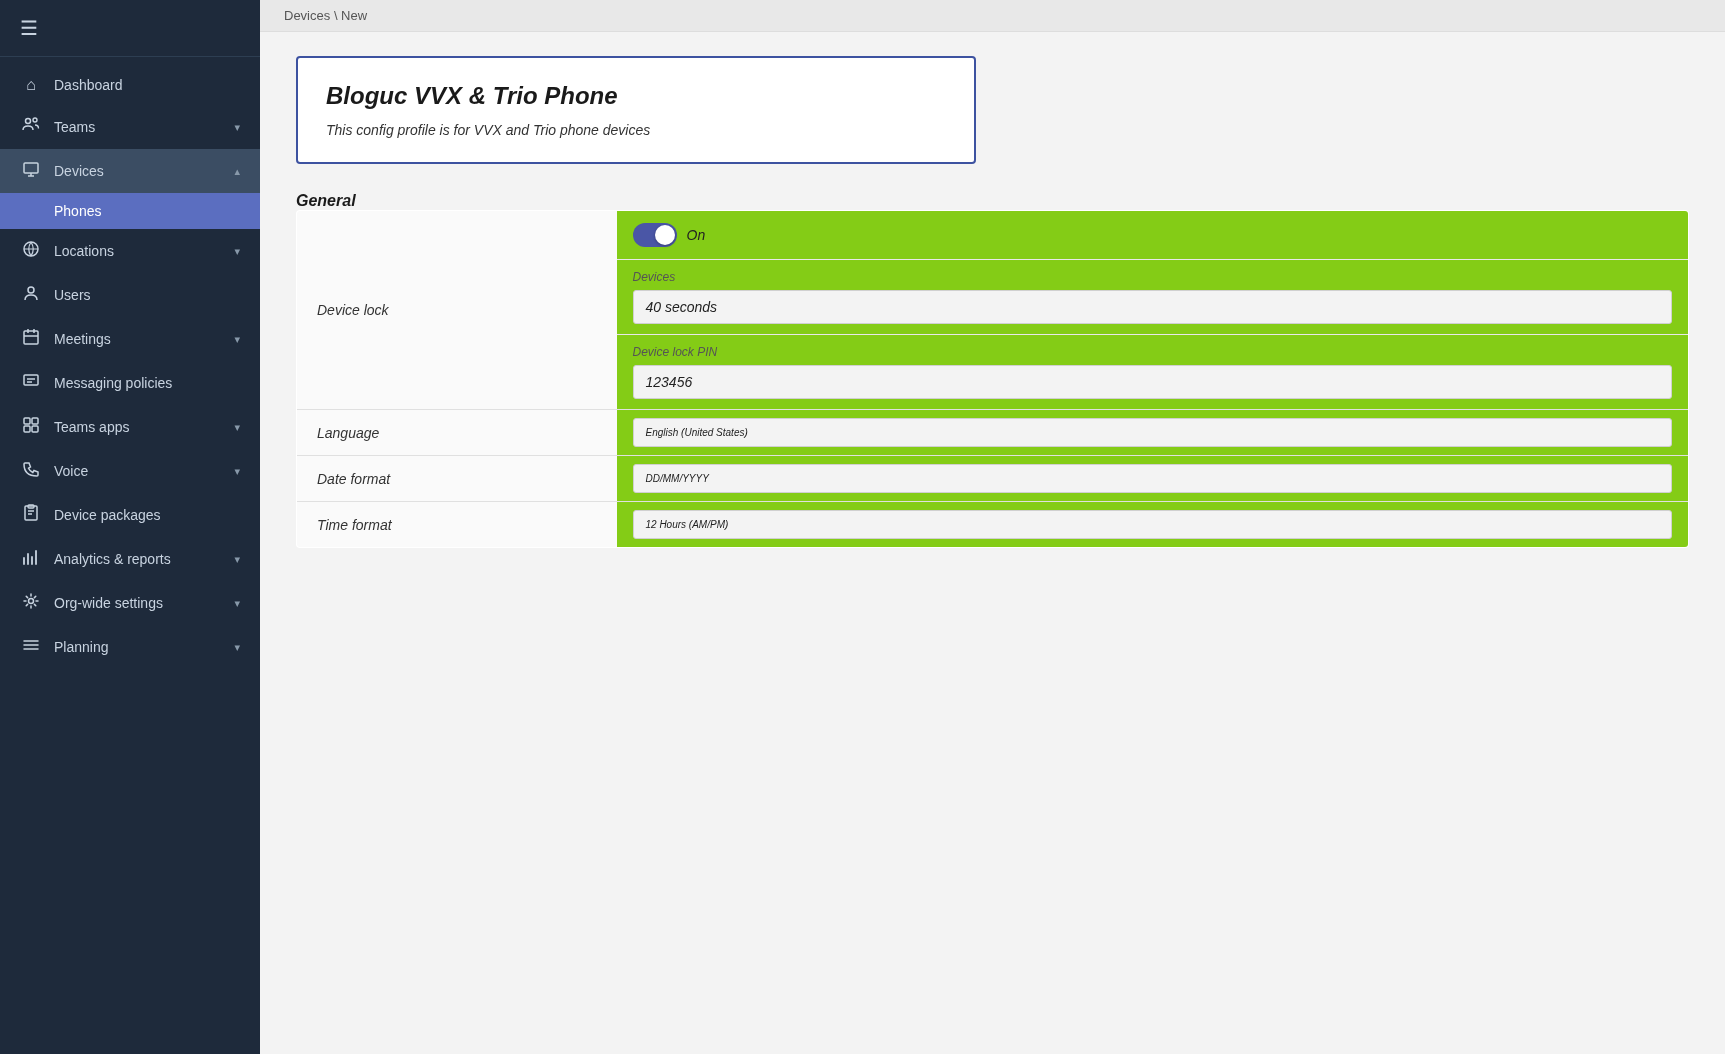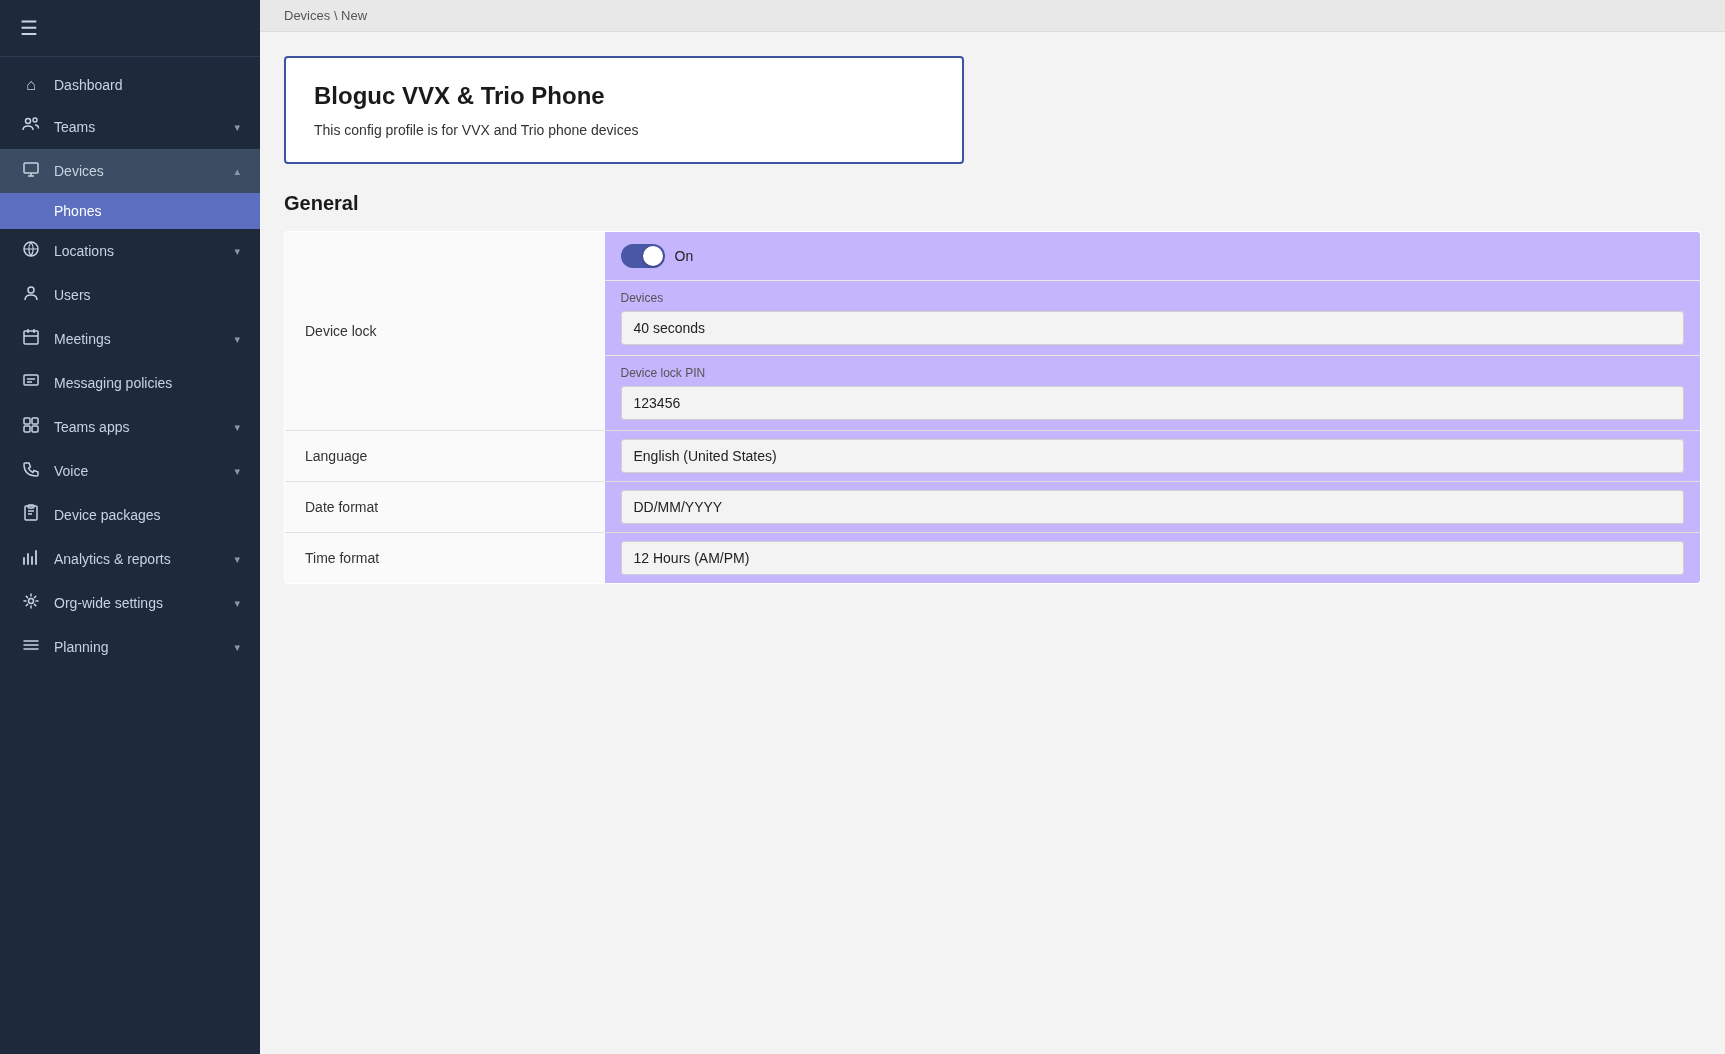--- a/index.html
+++ b/index.html
@@ -67,22 +67,23 @@
     }
     .breadcrumb-bar {
       background: #e8e8e8;
       padding: 8px 24px;
       font-size: 13px;
       color: #555;
       border-bottom: 1px solid #ddd;
     }
     .breadcrumb-bar a { color: #555; text-decoration: none; }
     .content-area {
-      padding: 24px 24px;
+      padding: 24px 36px;
       flex: 1;
+      font-style: italic;
     }
 
     
     .profile-card {
       background: #fff;
       border: 2px solid #3d52a0;
       border-radius: 4px;
       padding: 24px 28px;
       margin-bottom: 28px;
       max-width: 680px;
@@ -93,24 +94,23 @@
       color: #1a1a1a;
       margin-bottom: 12px;
     }
     .profile-desc {
       font-size: 14px;
       color: #333;
     }
 
     
     .section-title {
-      font-size: 20px;
+      font-size: 16px;
       font-weight: 700;
       color: #1a1a1a;
-      margin-bottom: 16px;
     }
     .settings-table {
       width: 100%;
       border-collapse: collapse;
       background: #fff;
       border: 1.5px solid #3d52a0;
       border-radius: 4px;
       overflow: hidden;
     }
     .settings-table tr { border-bottom: 1px solid #e0e0e0; }
@@ -121,21 +121,21 @@
       color: #222;
       vertical-align: middle;
     }
     .settings-table td:first-child {
       width: 320px;
       color: #333;
       background: #fafafa;
       font-weight: 400;
     }
     .settings-table td:last-child {
-      background: #c4b5fd;
+      background: #84cc16;
       vertical-align: top;
       padding: 0;
     }
     .right-cell {
       display: flex;
       flex-direction: column;
       gap: 0;
     }
     .device-lock-row {
       display: flex;
@@ -182,21 +182,21 @@
       width: 100%;
     }
     .field-row {
       padding: 8px 16px;
     }
     .row-value {
       background: #f3f3f3;
       border: 1px solid #d0d0d0;
       border-radius: 3px;
       padding: 8px 12px;
-      font-size: 14px;
+      font-size: 10px;
       color: #222;
     }
   </style>
 </head>
 <body>
 
 <div class="sidebar">
   <div class="sidebar-header">
     <span class="hamburger-icon">☰</span>
   </div>

